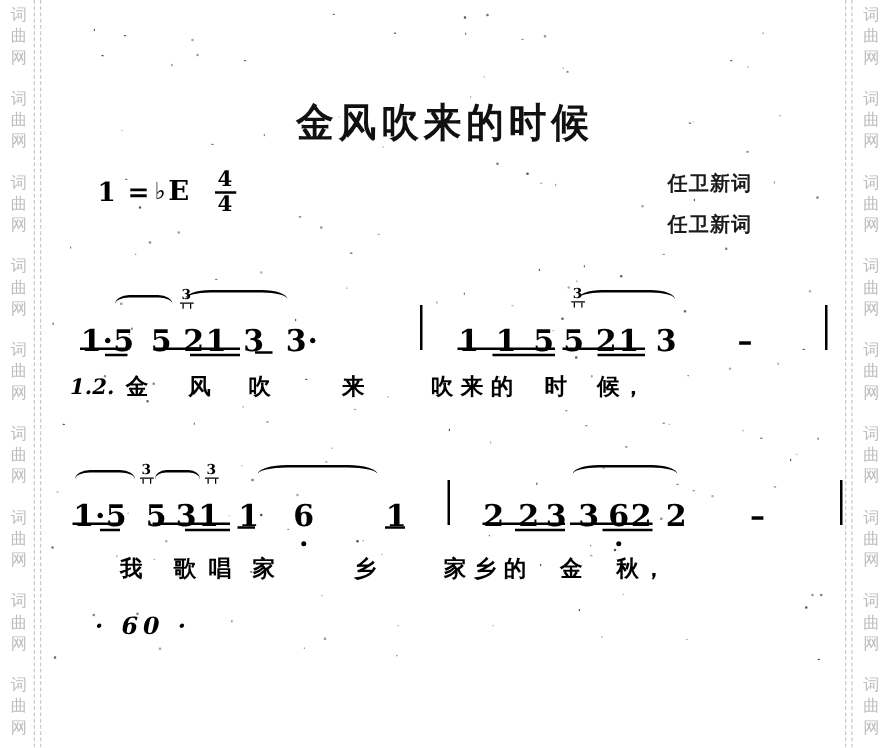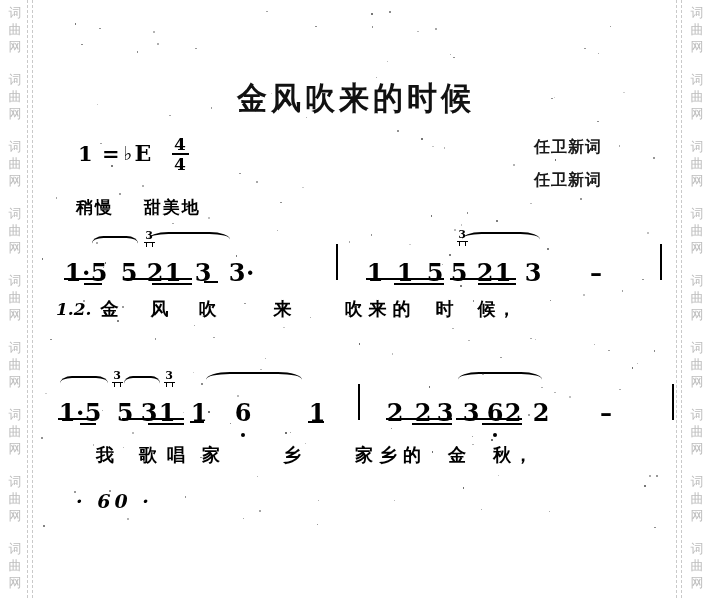--- a/index.html
+++ b/index.html
@@ -416,25 +416,20 @@
       <span class="flat">♭</span>
       <span class="keyname">E</span>
     </div>
 
     <div class="meter">
       <span class="num">4</span>
       <span class="bar"></span>
       <span class="den">4</span>
     </div>
 
-    <div class="tempo">
-      <span>稍慢</span>
-      <span class="gap"></span>
-      <span>甜美地</span>
-    </div>
 
     <div class="system s1">
 
       <div class="measure" style="left:28px; width:260px;">
         <div class="slur" style="left:28px; top:4px; width:46px;"></div>
         <div class="slur" style="left:84px; top:0px; width:82px;"></div>
         <div class="triplet" style="left:79px; top:-1px;">
           3<span class="tline"></span><span class="tv"></span>
         </div>
 

